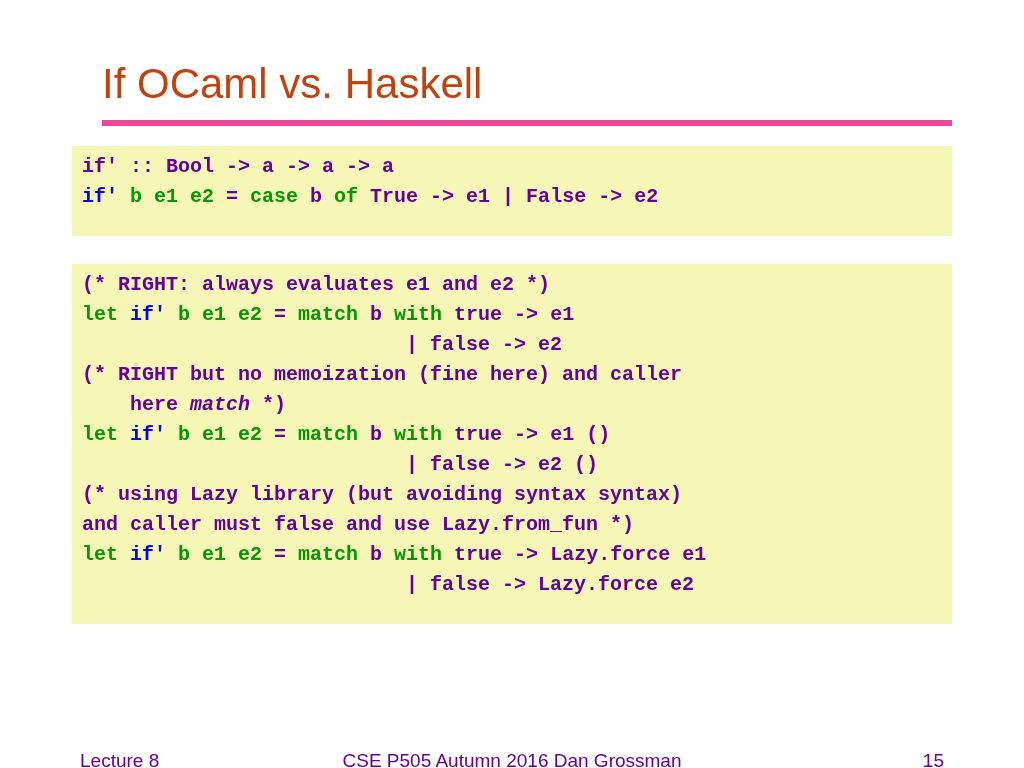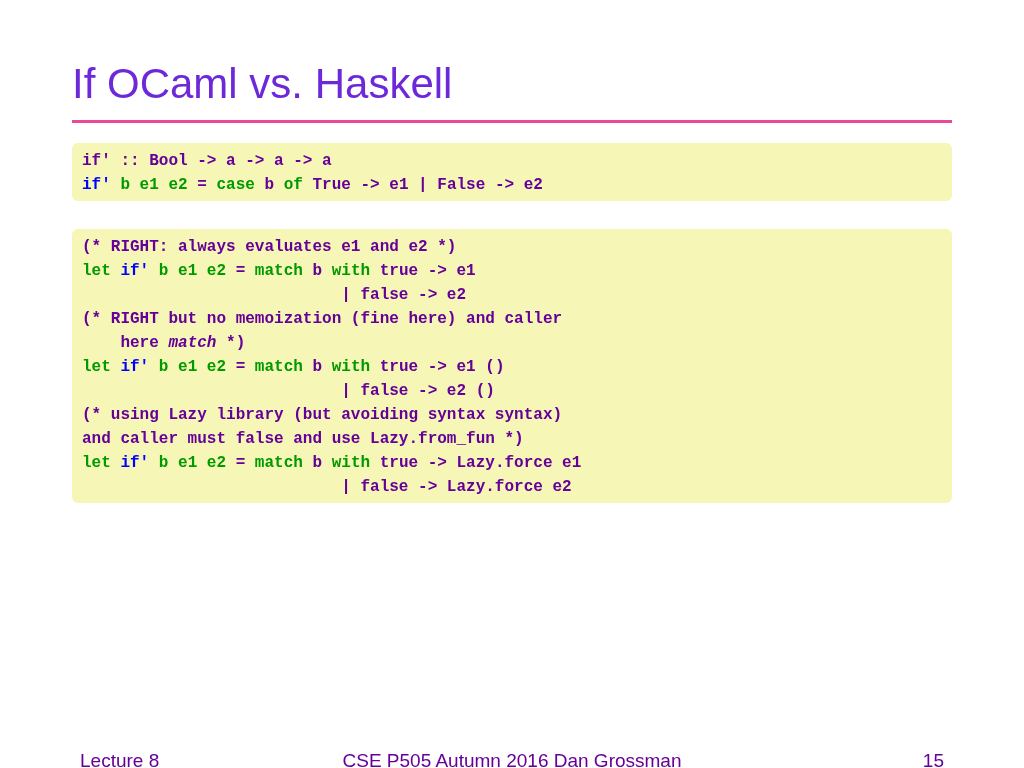--- a/index.html
+++ b/index.html
@@ -7,37 +7,37 @@
     width: 1024px;
     height: 768px;
     background: #fff;
     font-family: Arial, Helvetica, sans-serif;
     position: relative;
   }
   .slide {
     padding: 60px 72px 0 72px;
   }
   .title {
-    color: #6d28d9;
+    color: #c2410c;
     font-size: 42px;
     font-weight: normal;
     padding-bottom: 12px;
-    border-bottom: 3px solid #ec4899;
+    border-bottom: 6px solid #ec4899;
     margin-bottom: 20px;
+    margin-left: 30px;
   }
   .code-block {
     background: #f6f6b6;
-    padding: 6px 10px 4px 10px;
+    padding: 6px 10px 24px 10px;
     font-family: "Courier New", Courier, monospace;
-    font-size: 16px;
+    font-size: 20px;
     font-weight: bold;
     line-height: 1.5;
     white-space: pre;
     color: #660099;
-    border-radius: 6px;
   }
   .code-block.first { margin-bottom: 28px; }
   .kw   { color: #0000ff; }
   .id   { color: #009900; }
   .comment { color: #660099; }
   .thunk { font-style: italic; }
   .footer {
     position: absolute;
     bottom: 18px;
     left: 0;

